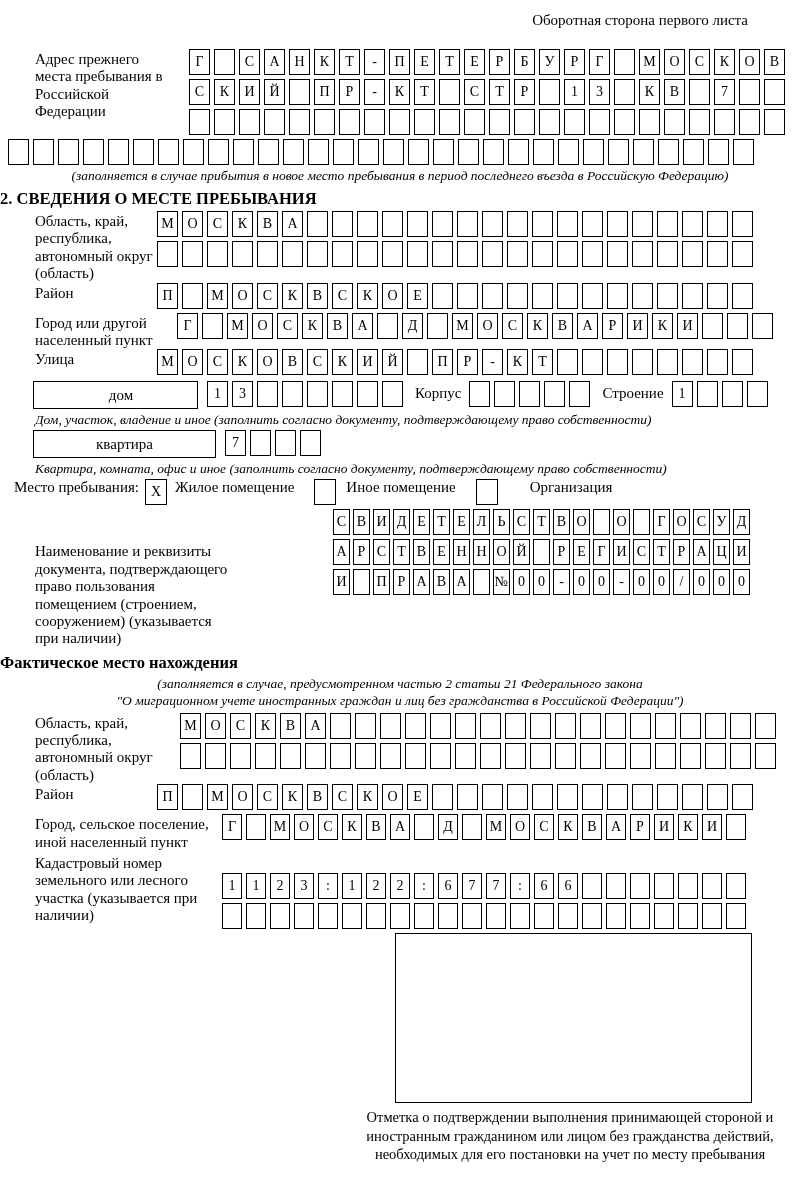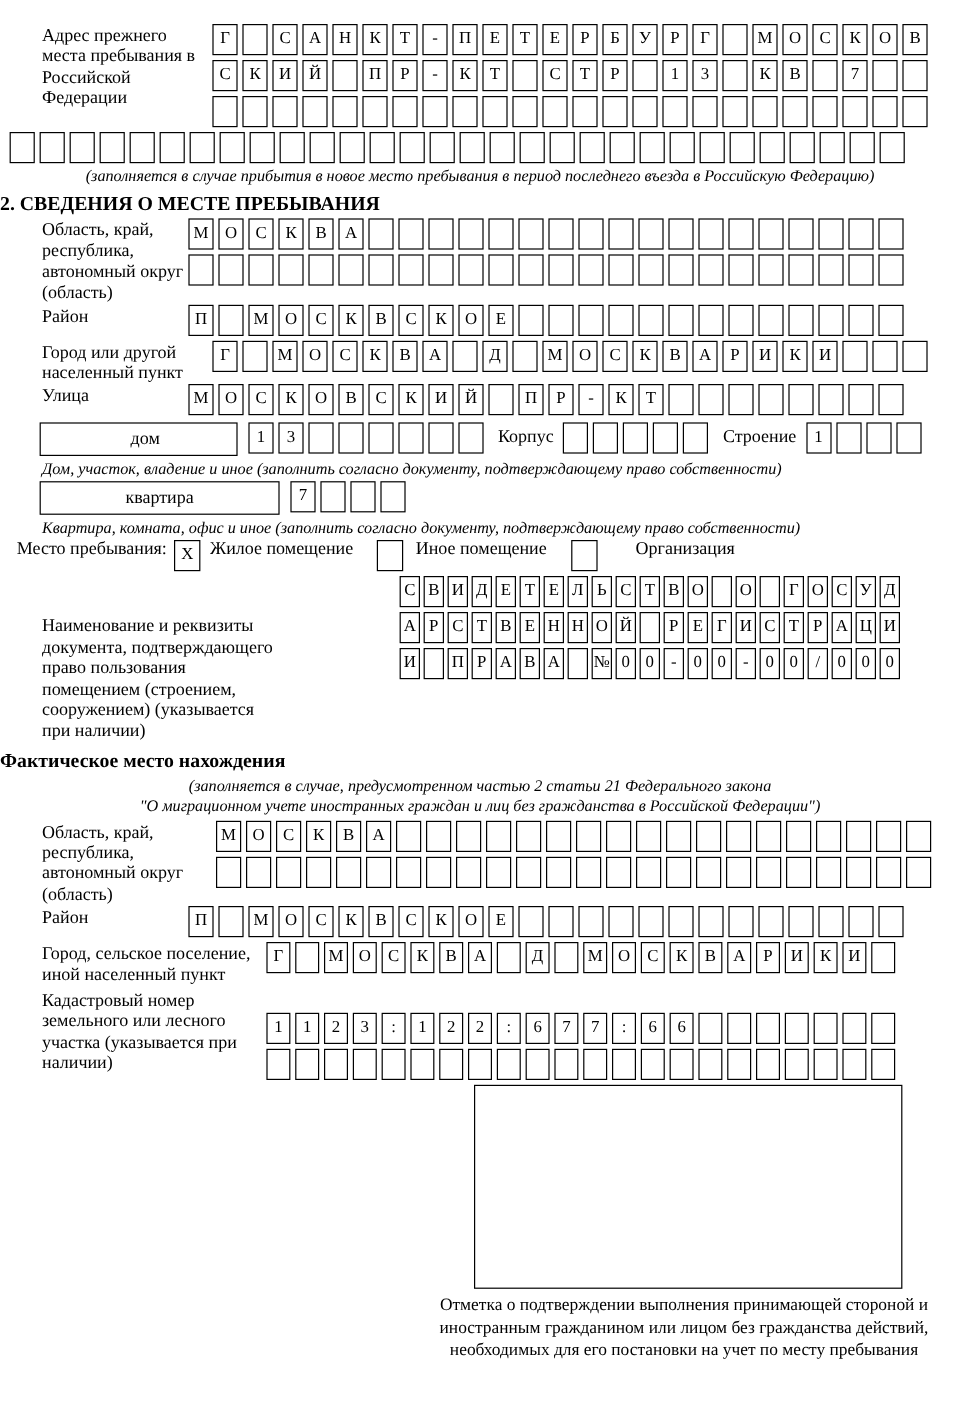--- a/index.html
+++ b/index.html
@@ -33,41 +33,42 @@
   .note { font-size: 13.5px; line-height: 17px; font-style: italic; }
   .center { text-align: center; }
   .leftnote { padding-left: 35px; }
   .h2, .h3 { font-weight: bold; text-align: left; font-size: 16.5px; line-height: 21px; }
 
   .houserow { display: flex; align-items: flex-start; padding-left: 33px; }
   .widebox {
     flex: 0 0 auto; height: 28px; border: 1.6px solid #000;
     display: flex; align-items: center; justify-content: center; margin-right: 9px;
   }
-  .wb-dom { width: 165px; padding-left: 11px; } .wb-kv { width: 200px; }
+  .wb-dom { width: 165px; padding-left: 11px; } .wb-kv { width: 183px; }
   .inlinelab { margin: 4px 8px 0 12px; white-space: nowrap; }
 
   .stayrow { display: flex; align-items: flex-start; padding-left: 14px; }
   .chk { width: 22px; height: 26px; }
   .ml6 { margin-left: 6px; } .ml8 { margin-left: 8px; } .ml10 { margin-left: 10px; }
   .ml20 { margin-left: 20px; } .ml32 { margin-left: 32px; }
   .staynote { width: 420px; margin-left: 150px; text-align: center; }
 
   .mt0 { margin-top: 0; } .mt2 { margin-top: 2px; } .mt4 { margin-top: 4px; }
-  .mt6 { margin-top: 6px; } .mt20 { margin-top: 20px; }
+  .mt6 { margin-top: 6px; } .mt20 { margin-top: 20px; gap: 12px; }
   .cadrows { margin-top: 20px; }
 
   .confbox { margin: 4px 0 0 395px; width: 357px; height: 170px; border: 1.8px solid #000; background: #fff; }
   .confcap { margin: 5px 0 0 350px; width: 440px; text-align: center; font-size: 14.5px; line-height: 18.5px; }
 </style>
 </head>
 <body>
 
 <div>
 
+  <div class="top-title">Оборотная сторона первого листа</div>
 
   <div class="frow mt20">
     <div class="lab w142">Адрес прежнего места пребывания в Российской Федерации</div>
     <div class="rows">
       <div class="boxrow">
           <span class="cbox">Г</span>
           <span class="cbox"></span>
           <span class="cbox">С</span>
           <span class="cbox">А</span>
           <span class="cbox">Н</span>

